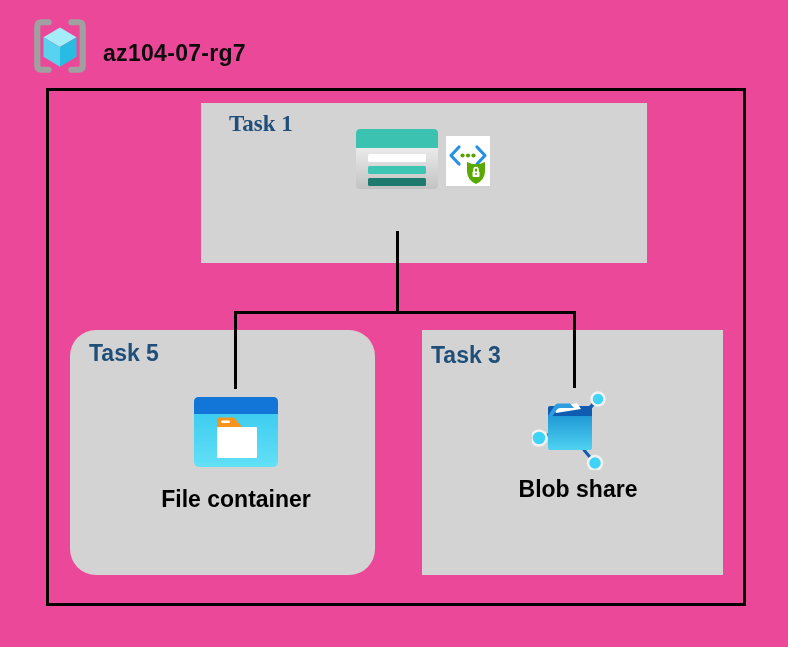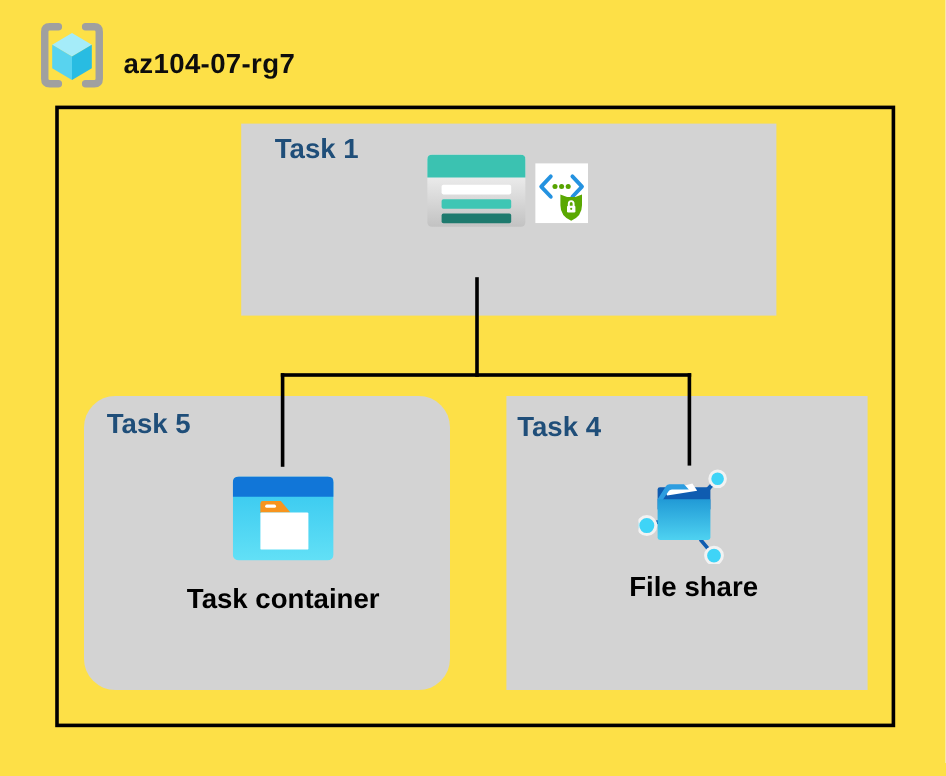--- a/index.html
+++ b/index.html
@@ -1,30 +1,30 @@
 <!DOCTYPE html>
 <html><head>
 <meta charset="utf-8">
 <style>
   html,body{margin:0;padding:0;background:#f2f2f2;}
   .canvas{
-    position:relative;width:788px;height:647px;background:#fde047;
+    position:relative;width:788px;height:647px;background:#ec4899;
     font-family:"Liberation Sans",sans-serif;overflow:hidden;
   }
   .rg-icon{position:absolute;left:29px;top:14px;width:62px;height:64px;}
   .rg-title{
     position:absolute;left:103px;top:40px;font-size:23px;font-weight:bold;color:#0d0d0d;
     letter-spacing:.3px;white-space:nowrap;
   }
   .outer-box{
     position:absolute;left:46px;top:88px;width:700px;height:518px;
     border:3px solid #000;box-sizing:border-box;background:transparent;
   }
   .task-box{position:absolute;background:#d3d3d3;}
-  .task1{left:201px;top:103px;width:446px;height:160px;}
+  .task1{left:201px;top:103px;width:446px;height:160px;font-family:Liberation Serif, serif;}
   .task5{left:70px;top:330px;width:305px;height:245px;border-radius:26px;}
   .task3{left:422px;top:330px;width:301px;height:245px;}
   .task-label{
     position:absolute;font-size:23px;font-weight:bold;color:#1f4e79;white-space:nowrap;
   }
   .task1 .task-label{left:28px;top:8px;}
   .task5 .task-label{left:19px;top:10px;}
   .task3 .task-label{left:9px;top:12px;}
   .resource-label{
     position:absolute;transform:translateX(-50%);font-size:23px;font-weight:bold;
@@ -97,44 +97,44 @@
           <stop offset="0" stop-color="#33c6ef"></stop>
             <stop offset="1" stop-color="#62e0f6"></stop>
         </linearGradient>
       </defs>
       <rect x="0" y="0" width="84" height="70" rx="5" fill="url(#blob-body)"></rect>
       <path d="M0 17 V5 Q0 0 5 0 H79 Q84 0 84 5 V17 Z" fill="#1176d8"></path>
       <path d="M23 30 V22.5 Q23 20.5 25 20.5 H40 L48 30 Z" fill="#f7941e"></path>
       <rect x="27" y="23.5" width="9" height="2.6" rx="1.3" fill="#ffffff"></rect>
       <rect x="23" y="30" width="40" height="31" rx="1" fill="#ffffff"></rect>
     </svg>
-    <div class="resource-label">Task container</div>
+    <div class="resource-label">File container</div>
   </div>
 
   <div class="task-box task3">
-    <div class="task-label">Task 4</div>
+    <div class="task-label">Task 3</div>
     <svg class="icon fileshare-icon" viewBox="0 0 82 80">
       <defs>
         <linearGradient id="fs-front" x1="0" y1="0" x2="0" y2="1">
           <stop offset="0" stop-color="#219ad6"></stop>
             <stop offset="1" stop-color="#4ed2f1"></stop>
         </linearGradient>
       </defs>
       <path d="M54 22 L66 9" stroke="#0f5cb0" stroke-width="3.5" stroke-linecap="round"></path>
       <path d="M16 45 L8 48" stroke="#0f5cb0" stroke-width="3" stroke-linecap="round"></path>
       <path d="M52 60 L62 72" stroke="#0f5cb0" stroke-width="3" stroke-linecap="round"></path>
       <rect x="16" y="16" width="44" height="20" rx="2" fill="#0f5cb0"></rect>
       <polygon points="22,19 45,13 49,19 24,23" fill="#ffffff"></polygon>
       <path d="M16 26 L23 15 Q24 13.5 26 13.5 H38 L42 18 H28 Q26 18 25 19.5 L18 30 Z" fill="#2d9de0"></path>
       <path d="M16 26 H60 V58 Q60 60 58 60 H18 Q16 60 16 58 Z" fill="url(#fs-front)"></path>
       <circle cx="66" cy="9" r="6.5" fill="#3fd4f7" stroke="#f2f2f2" stroke-width="2.5"></circle>
       <circle cx="7" cy="48" r="7.5" fill="#3fd4f7" stroke="#f2f2f2" stroke-width="2.5"></circle>
       <circle cx="63" cy="73" r="7" fill="#3fd4f7" stroke="#f2f2f2" stroke-width="2.5"></circle>
     </svg>
-    <div class="resource-label">File share</div>
+    <div class="resource-label">Blob share</div>
   </div>
 
   <div class="conn conn-main"></div>
   <div class="conn conn-h"></div>
   <div class="conn conn-left"></div>
   <div class="conn conn-right"></div>
 
 </div>
 
 </body></html>

